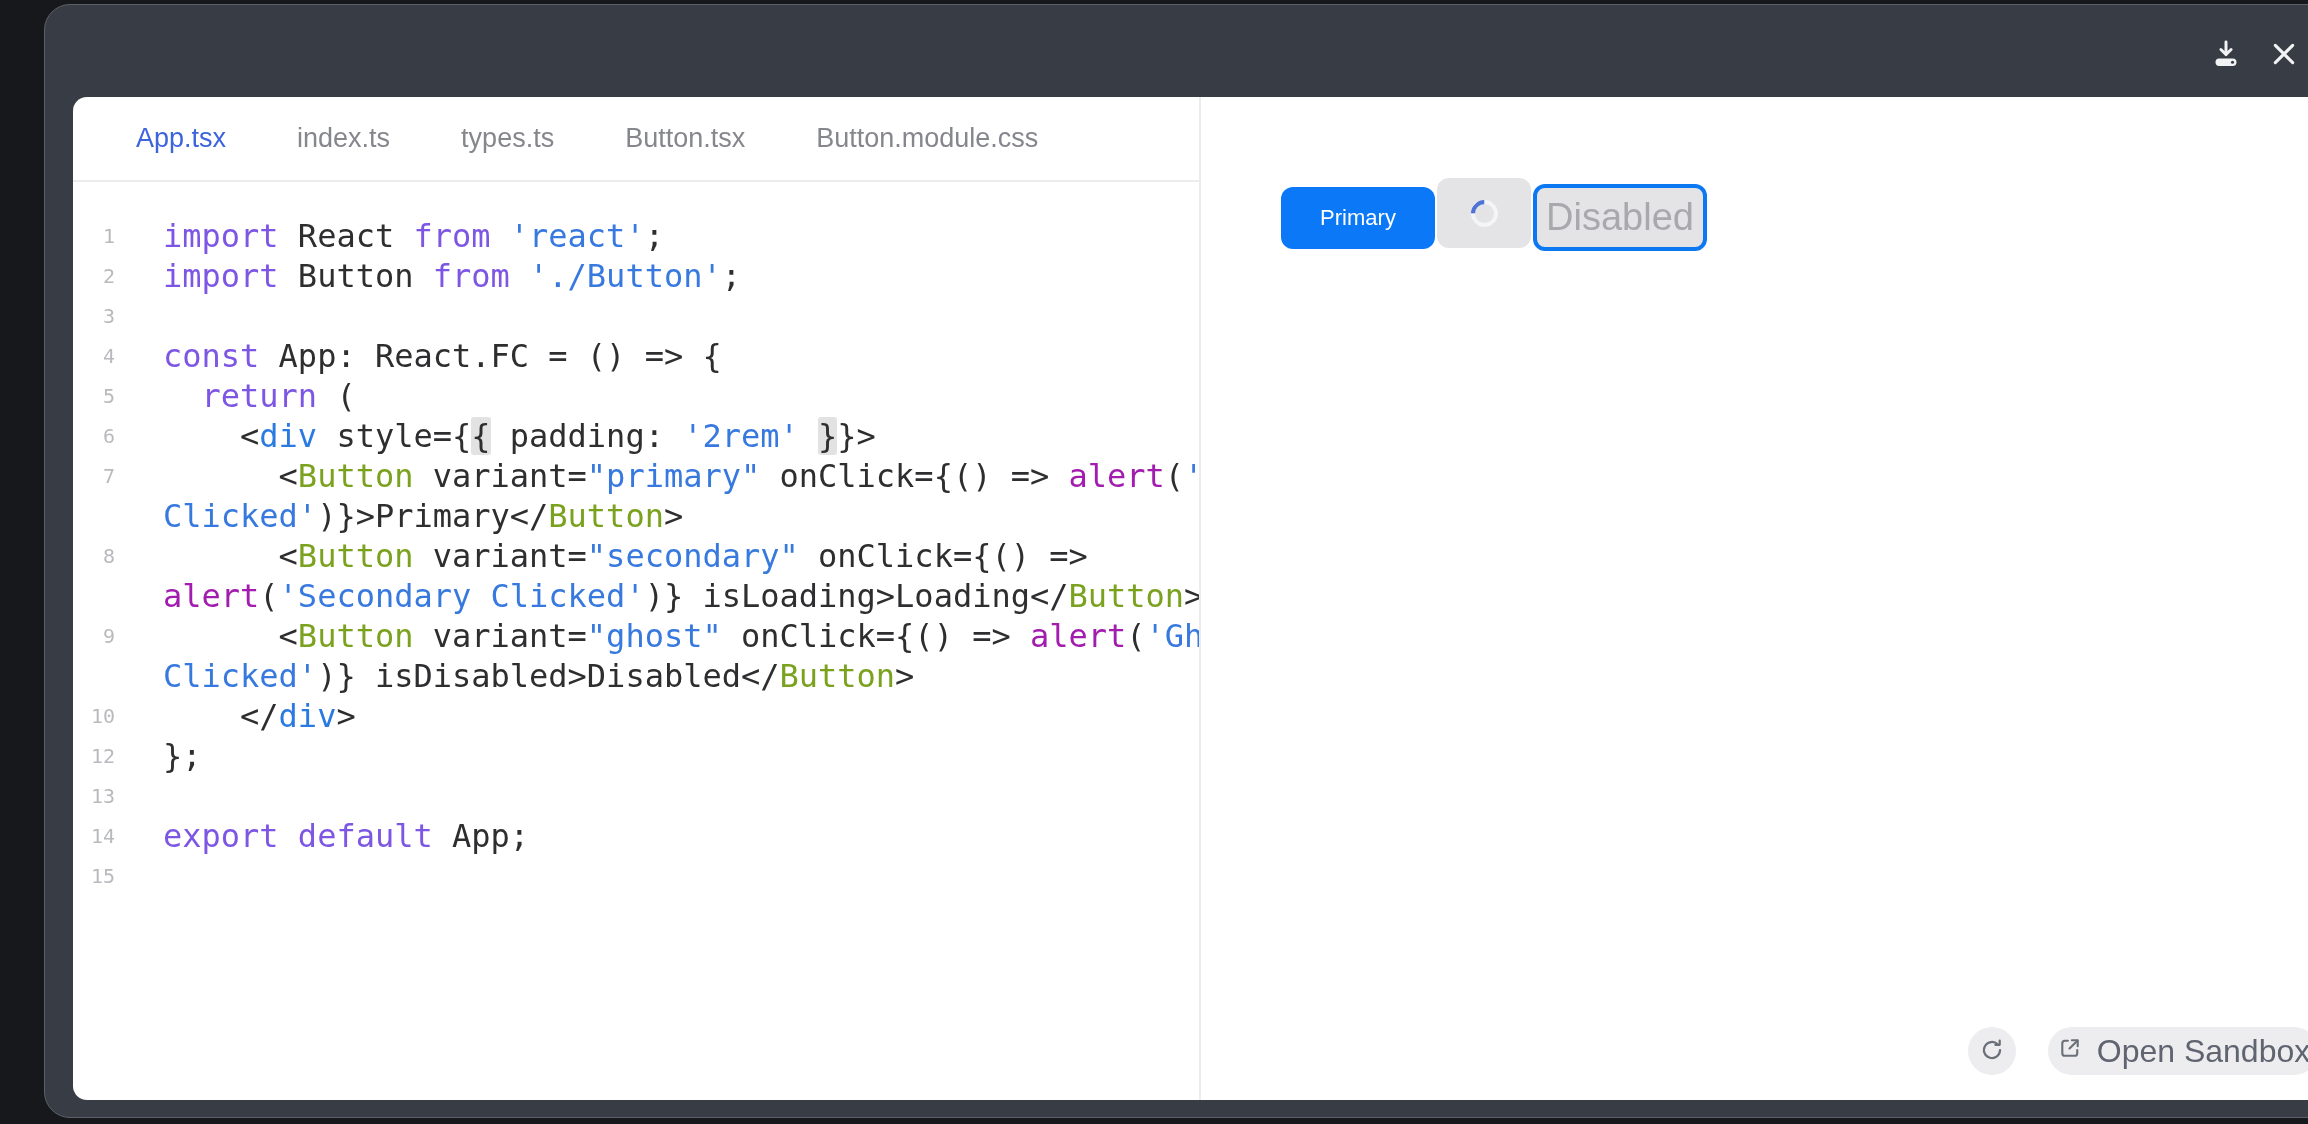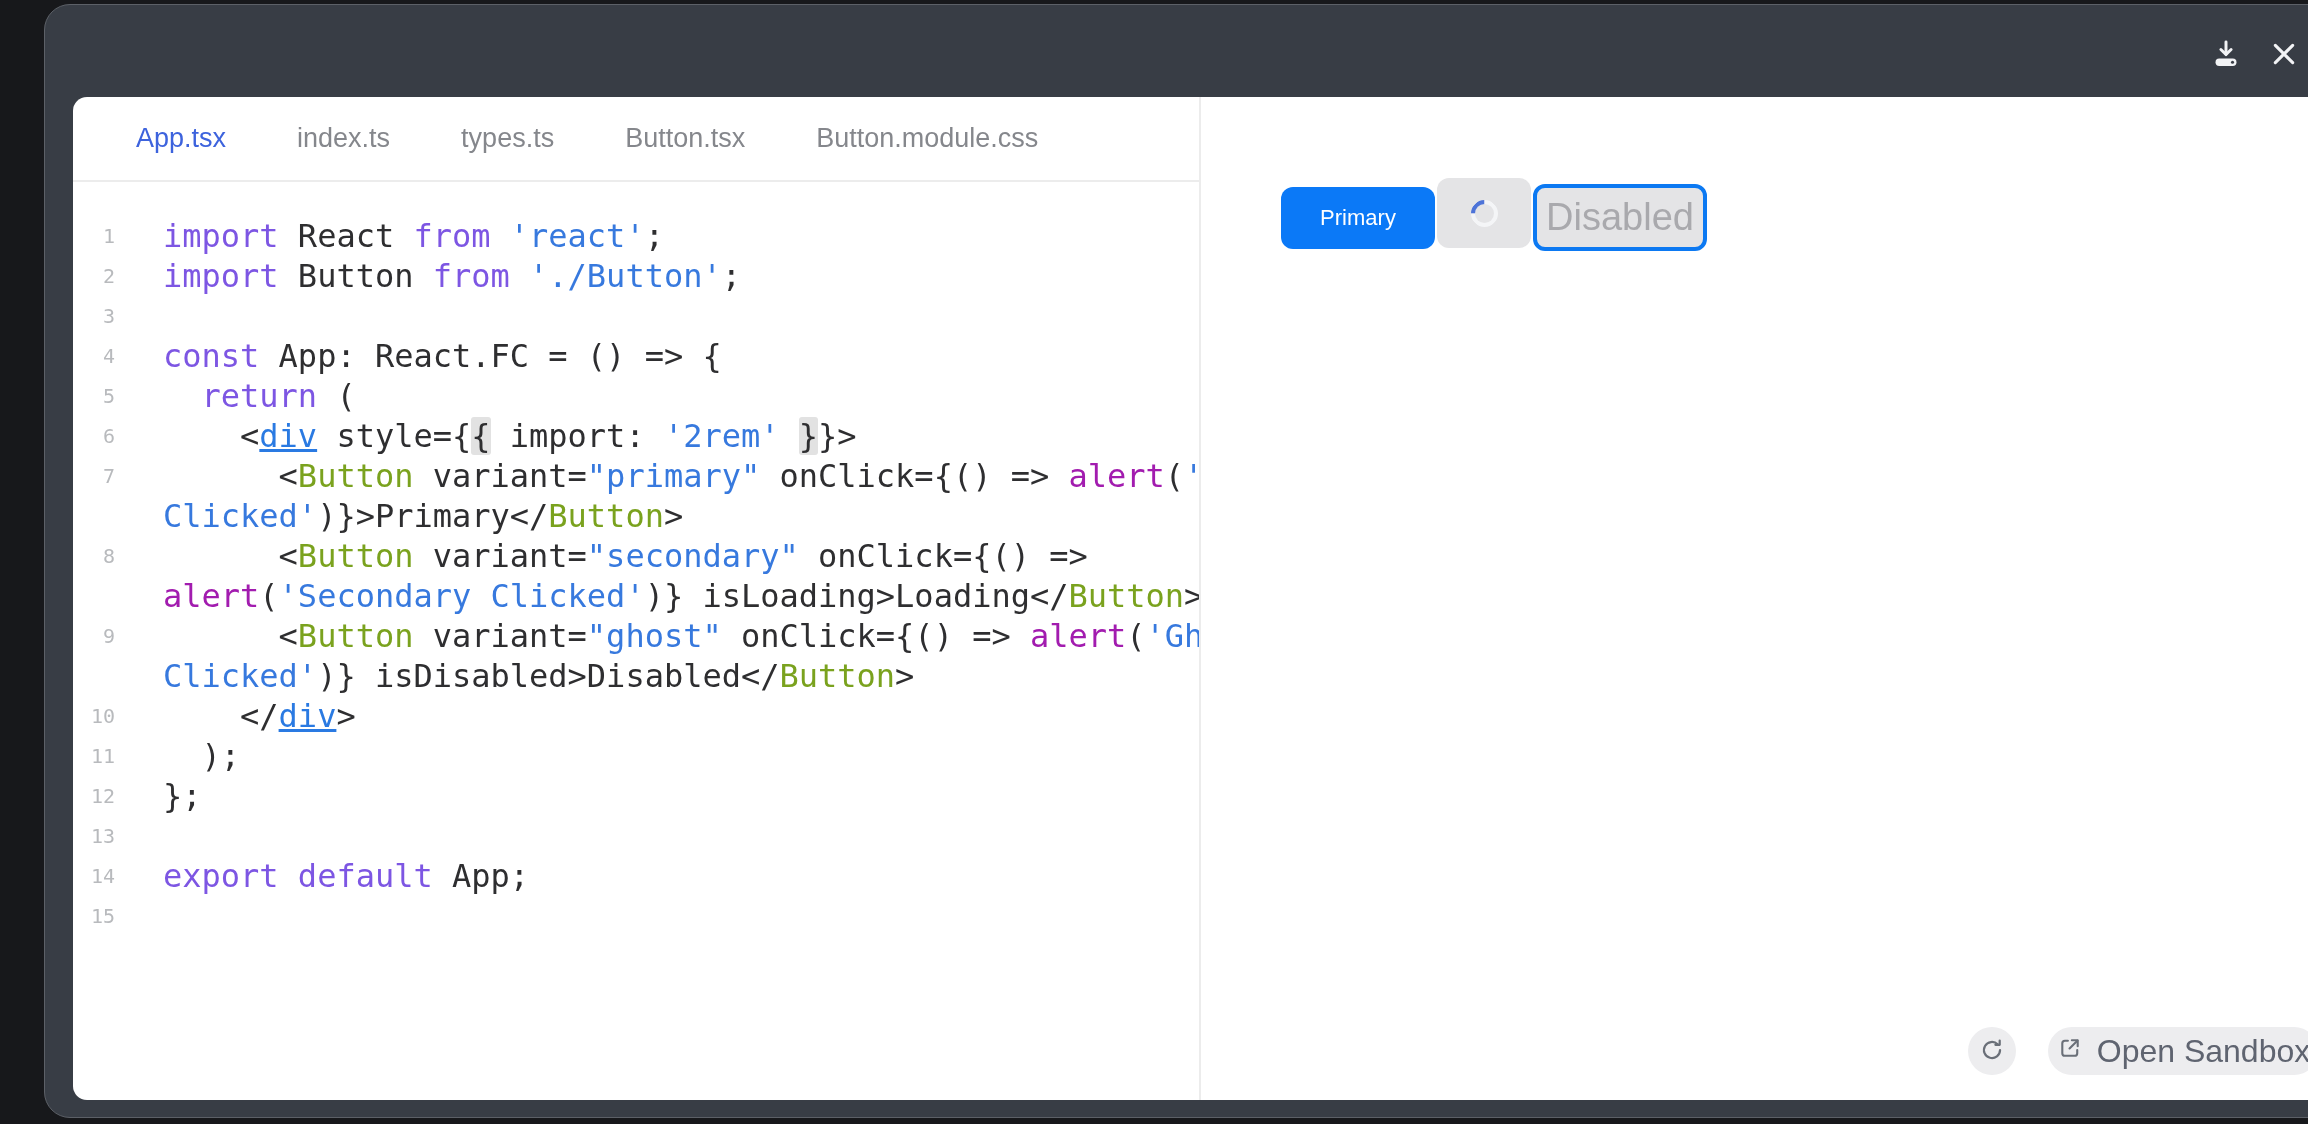--- a/index.html
+++ b/index.html
@@ -47,21 +47,21 @@
   .gut {
     flex:none; width:42px; text-align:right;
     font-size:20px; line-height:40px; color:#b8babd;
   }
   .ctxt {
     padding-left:48px; white-space:pre;
     font-size:32px; line-height:40px; color:#2e2e30;
   }
   .ctxt span.kw  { color:#7d56e3; }
   .ctxt span.str { color:#3779de; }
-  .ctxt span.tag { color:#2a7ae2;text-decoration:underline; }
+  .ctxt span.tag { color:#2a7ae2; }
   .ctxt span.cmp { color:#7aa21e; }
   .ctxt span.fn  { color:#a21caf; }
   .ctxt span.pl  { color:#2e2e30; }
   .ctxt span.hl  { color:#2e2e30; background:#e2e2e2; border-radius:3px; }
 
   
   .pv-btn { position:absolute; border:none; font-family:"Liberation Sans",sans-serif; }
   .btn-primary {
     left:80px; top:90px; width:154px; height:62px;
     background:#0b79f7; color:#ffffff; font-size:22px;
@@ -149,21 +149,21 @@
           <div class="crow">
             <span class="gut">4</span>
             <span class="ctxt"><span class="kw">const</span><span class="pl"> App: React.FC = () =&gt; {</span></span>
           </div>
           <div class="crow">
             <span class="gut">5</span>
             <span class="ctxt"><span class="pl">  </span><span class="kw">return</span><span class="pl"> (</span></span>
           </div>
           <div class="crow">
             <span class="gut">6</span>
-            <span class="ctxt"><span class="pl">    &lt;</span><span class="tag">div</span><span class="pl"> style={</span><span class="hl">{</span><span class="pl"> import: </span><span class="str">'2rem'</span><span class="pl"> </span><span class="hl">}</span><span class="pl">}&gt;</span></span>
+            <span class="ctxt"><span class="pl">    &lt;</span><span class="tag">div</span><span class="pl"> style={</span><span class="hl">{</span><span class="pl"> padding: </span><span class="str">'2rem'</span><span class="pl"> </span><span class="hl">}</span><span class="pl">}&gt;</span></span>
           </div>
           <div class="crow">
             <span class="gut">7</span>
             <span class="ctxt"><span class="pl">      &lt;</span><span class="cmp">Button</span><span class="pl"> variant=</span><span class="str">"primary"</span><span class="pl"> onClick={() =&gt; </span><span class="fn">alert</span><span class="pl">(</span><span class="str">'Primary</span></span>
           </div>
           <div class="crow">
             <span class="gut"></span>
             <span class="ctxt"><span class="str">Clicked'</span><span class="pl">)}&gt;Primary&lt;/</span><span class="cmp">Button</span><span class="pl">&gt;</span></span>
           </div>
           <div class="crow">
@@ -178,24 +178,20 @@
             <span class="gut">9</span>
             <span class="ctxt"><span class="pl">      &lt;</span><span class="cmp">Button</span><span class="pl"> variant=</span><span class="str">"ghost"</span><span class="pl"> onClick={() =&gt; </span><span class="fn">alert</span><span class="pl">(</span><span class="str">'Ghost</span></span>
           </div>
           <div class="crow">
             <span class="gut"></span>
             <span class="ctxt"><span class="str">Clicked'</span><span class="pl">)} isDisabled&gt;Disabled&lt;/</span><span class="cmp">Button</span><span class="pl">&gt;</span></span>
           </div>
           <div class="crow">
             <span class="gut">10</span>
             <span class="ctxt"><span class="pl">    &lt;/</span><span class="tag">div</span><span class="pl">&gt;</span></span>
-          </div>
-          <div class="crow">
-            <span class="gut">11</span>
-            <span class="ctxt"><span class="pl">  );</span></span>
           </div>
           <div class="crow">
             <span class="gut">12</span>
             <span class="ctxt"><span class="pl">};</span></span>
           </div>
           <div class="crow">
             <span class="gut">13</span>
             <span class="ctxt"></span>
           </div>
           <div class="crow">

